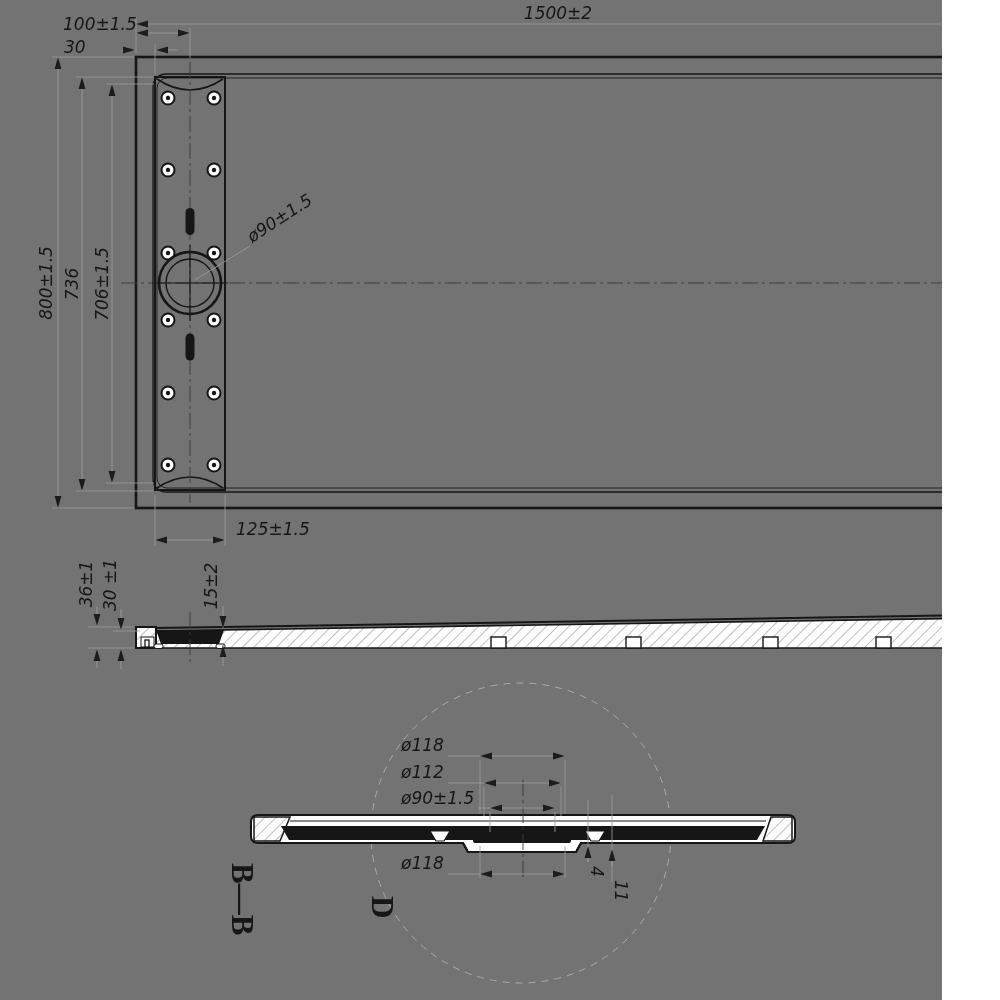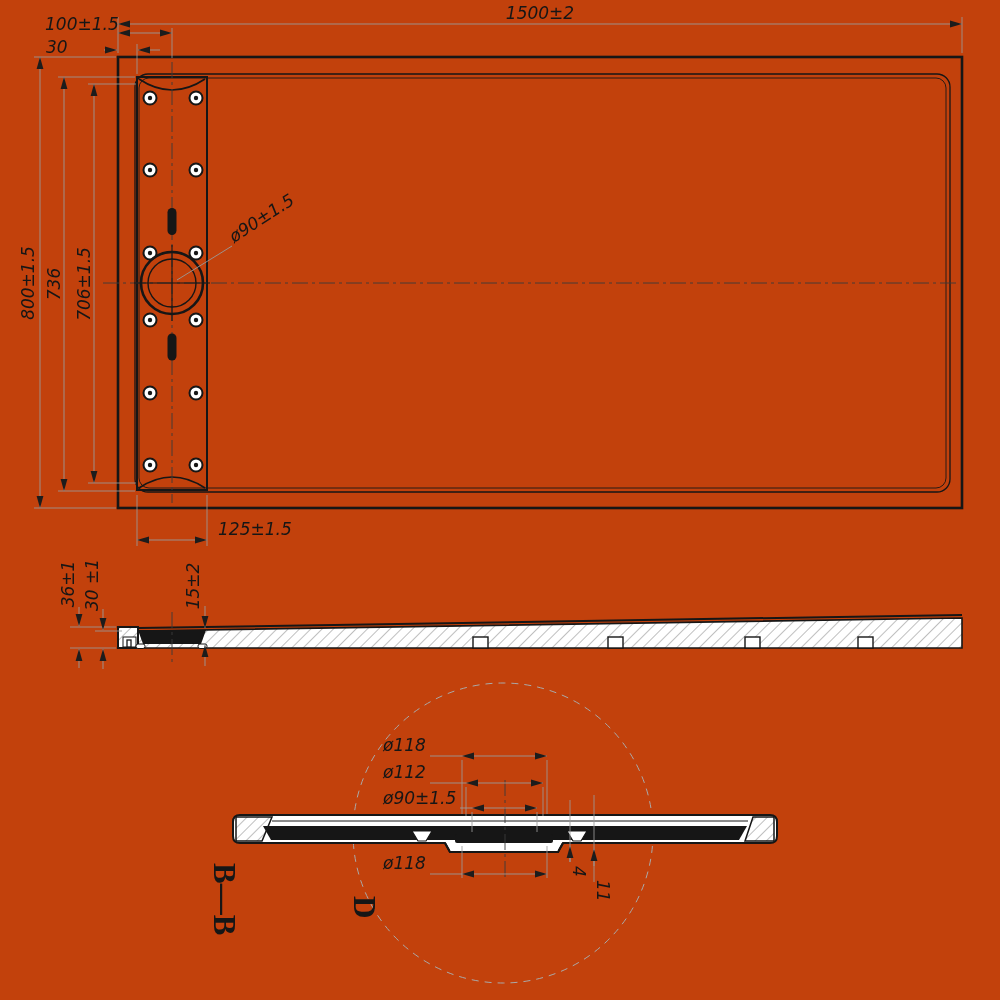--- a/index.html
+++ b/index.html
@@ -1,16 +1,16 @@
 <!DOCTYPE html>
 <html><head>
 <meta charset="utf-8">
 <style>
   html,body{margin:0;padding:0;background:#ffffff;}
-  .canvas{position:relative;width:1000px;height:1000px;background:#c2410c;overflow:hidden;}
+  .canvas{position:relative;width:924px;height:1000px;background:#737373;overflow:hidden;padding-left:18px;}
   svg{display:block;}
   .obj{stroke:#161616;fill:none;}
   .dim{stroke:#9a9a9a;stroke-width:0.9;fill:none;}
   .ext{stroke:#9a9a9a;stroke-width:0.85;fill:none;}
   .cl{stroke:#3a3a3a;stroke-width:0.9;fill:none;stroke-dasharray:16 4 3 4;}
   .dimtxt{fill:#161616;font-family:"DejaVu Sans",sans-serif;font-style:italic;font-size:17px;}
   .sect{fill:#161616;font-family:"Liberation Serif",serif;font-weight:700;font-size:31px;font-style:normal;}
 </style>
 </head>
 <body>

